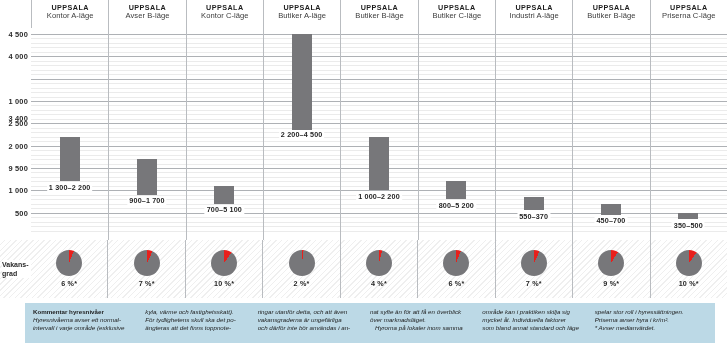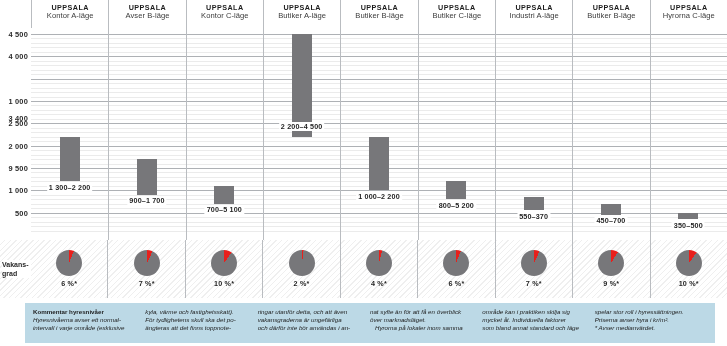--- a/index.html
+++ b/index.html
@@ -223,21 +223,21 @@
     <div class="col-header">
       <div class="hdr-city">UPPSALA</div>
       <div class="hdr-seg">Industri A-läge</div>
     </div>
     <div class="col-header">
       <div class="hdr-city">UPPSALA</div>
       <div class="hdr-seg">Butiker B-läge</div>
     </div>
     <div class="col-header">
       <div class="hdr-city">UPPSALA</div>
-      <div class="hdr-seg">Hyrorna C-läge</div>
+      <div class="hdr-seg">Priserna C-läge</div>
     </div>
   </div>
 
   <div id="plot">
     <div id="grid-band"></div>
     <div id="minor-lines">
         <div class="minor-line" style="top: 202.533px;"></div>
         <div class="minor-line" style="top: 198.067px;"></div>
         <div class="minor-line" style="top: 193.6px;"></div>
         <div class="minor-line" style="top: 189.133px;"></div>
@@ -316,21 +316,21 @@
         <div class="vsep" style="left: 649.667px;"></div>
       </div>
     <div id="bars-layer">
         <div class="bar" style="left: 59.6667px; top: 108.733px; height: 44.6667px; background: rgb(119, 119, 122);"></div>
         <div class="bar-label" style="left: 69.6667px; top: 154.9px;">1 300–2 200</div>
         <div class="bar" style="left: 137px; top: 131.067px; height: 35.7333px; background: rgb(119, 119, 122);"></div>
         <div class="bar-label" style="left: 147px; top: 168.3px;">900–1 700</div>
         <div class="bar" style="left: 214.333px; top: 157.867px; height: 17.8667px; background: rgb(119, 119, 122);"></div>
         <div class="bar-label" style="left: 224.333px; top: 177.233px;">700–5 100</div>
         <div class="bar" style="left: 291.667px; top: 6px; height: 102.733px; background: rgb(119, 119, 122);"></div>
-        <div class="bar-label" style="left: 301.667px; top: 94px;">2 200–4 500</div>
+        <div class="bar-label" style="left: 301.667px; top: 102px;">2 200–4 500</div>
         <div class="bar" style="left: 369px; top: 108.733px; height: 53.6px; background: rgb(119, 119, 122);"></div>
         <div class="bar-label" style="left: 379px; top: 163.833px;">1 000–2 200</div>
         <div class="bar" style="left: 446.333px; top: 153.4px; height: 17.8667px; background: rgb(119, 119, 122);"></div>
         <div class="bar-label" style="left: 456.333px; top: 172.767px;">800–5 200</div>
         <div class="bar" style="left: 523.667px; top: 169.033px; height: 13.4px; background: rgb(119, 119, 122);"></div>
         <div class="bar-label" style="left: 533.667px; top: 183.933px;">550–370</div>
         <div class="bar" style="left: 601px; top: 175.733px; height: 11.1667px; background: rgb(119, 119, 122);"></div>
         <div class="bar-label" style="left: 611px; top: 188.4px;">450–700</div>
         <div class="bar" style="left: 678.333px; top: 184.667px; height: 6.7px; background: rgb(119, 119, 122);"></div>
         <div class="bar-label" style="left: 688.333px; top: 192.867px;">350–500</div>

